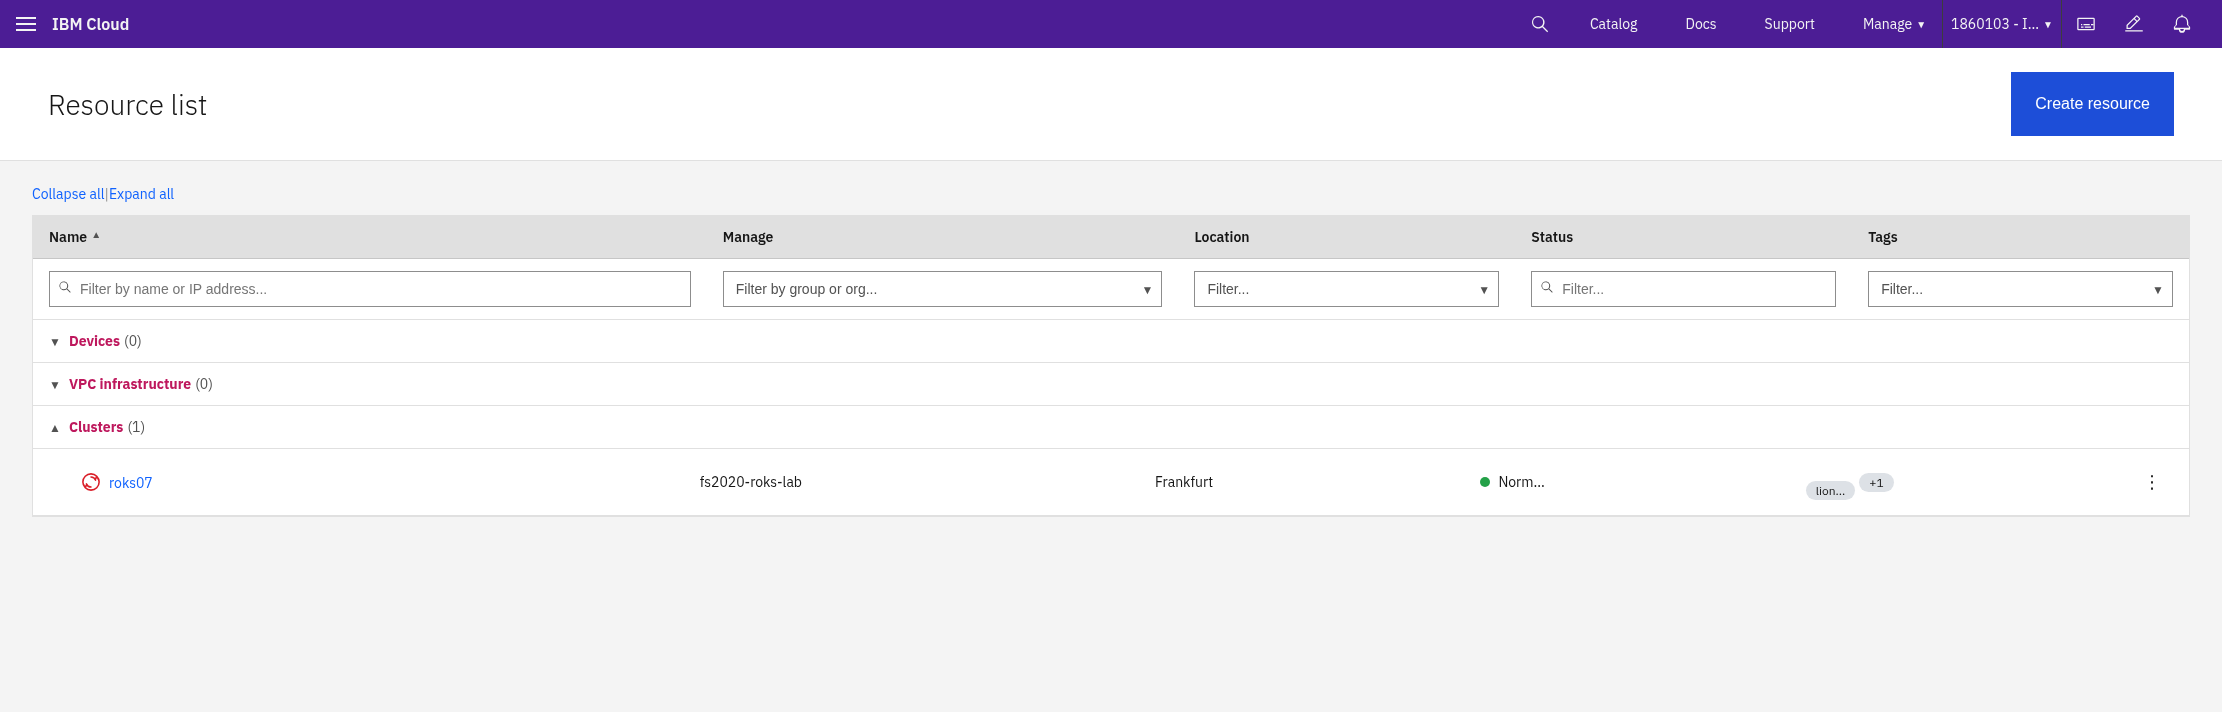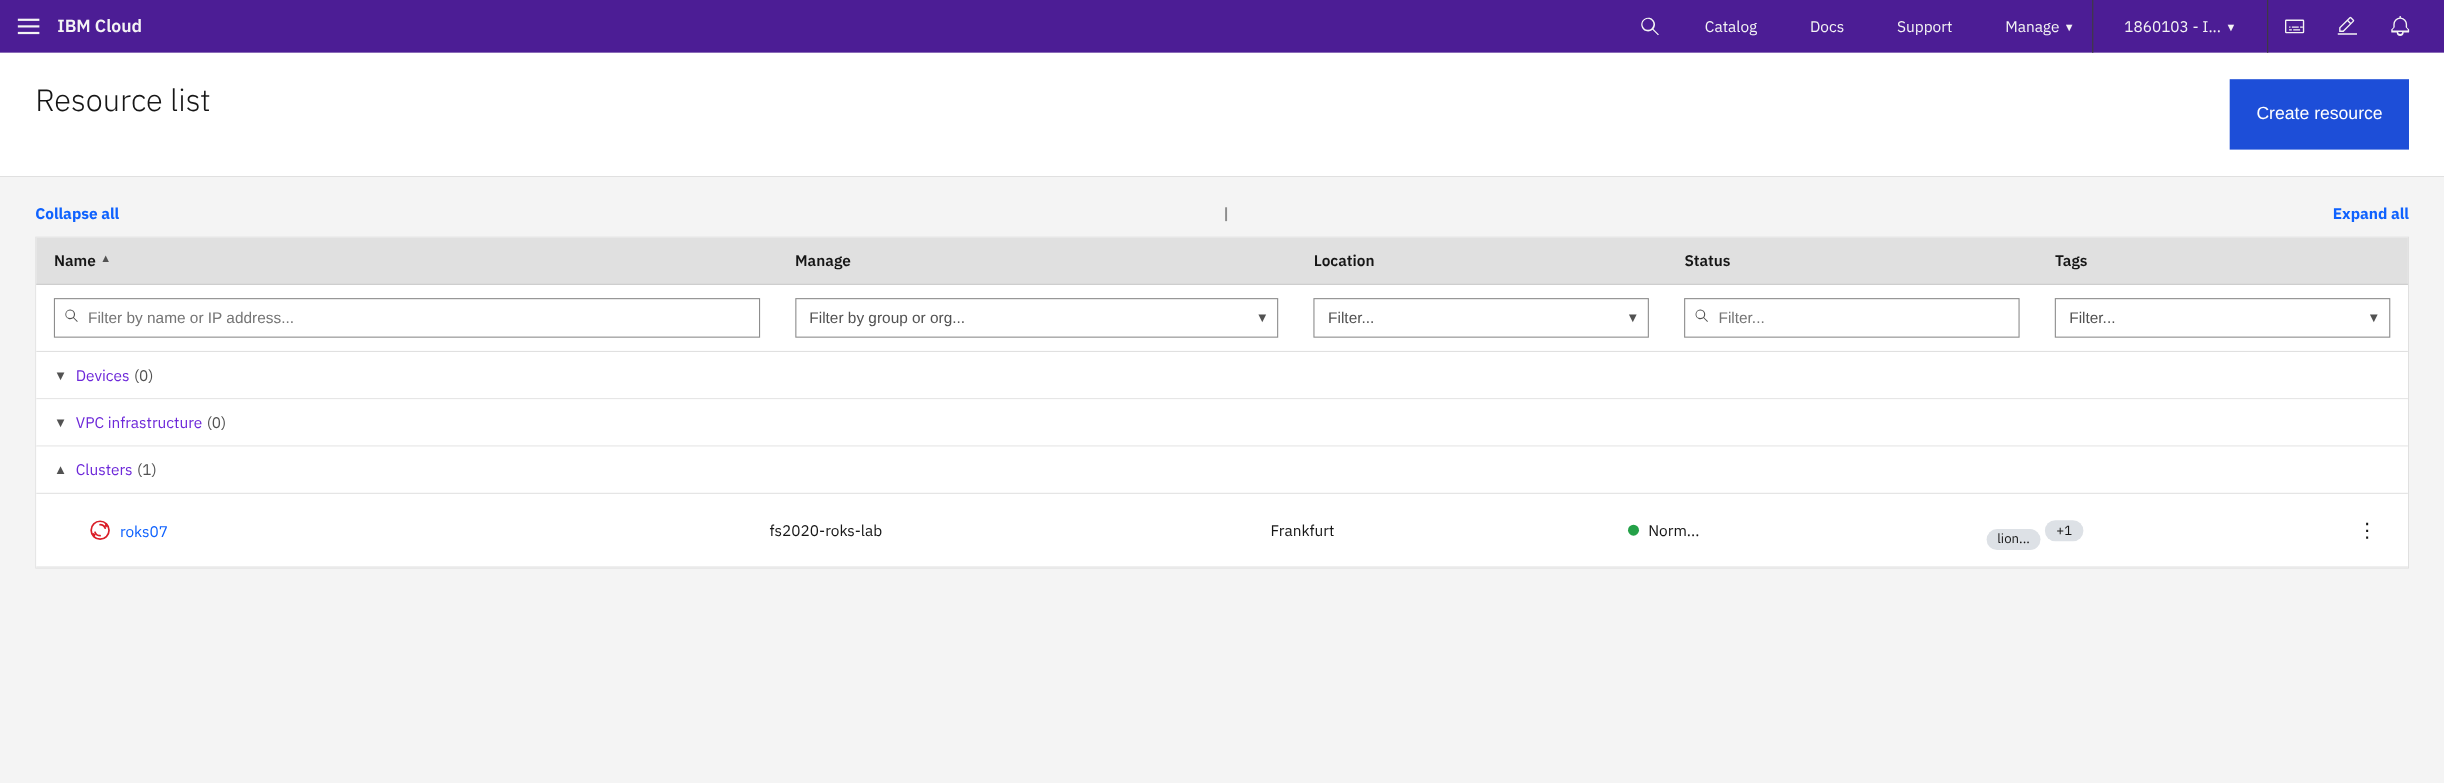--- a/index.html
+++ b/index.html
@@ -52,21 +52,21 @@
       cursor: pointer;
       font-size: 14px;
       white-space: nowrap;
     }
     .navbar-link .chevron {
       margin-left: 4px;
       font-size: 10px;
     }
     .navbar-account {
       color: #f4f4f4;
-      padding: 0 28px;
+      padding: 0 8px;
       height: 48px;
       display: flex;
       align-items: center;
       cursor: pointer;
       font-size: 14px;
       white-space: nowrap;
       border-left: 1px solid #3d3d3d;
     }
     .navbar-account .chevron { margin-left: 4px; font-size: 10px; }
     .navbar-icons {
@@ -82,22 +82,23 @@
       display: flex;
       align-items: center;
       justify-content: center;
       cursor: pointer;
       font-size: 16px;
     }
 
     
     .page-header {
       background: #fff;
-      padding: 24px 32px;
-      display: flex;
+      padding: 24px 48px;
+      display: flex;
+      align-items: center;
       justify-content: space-between;
       border-bottom: 1px solid #e0e0e0;
     }
     .page-title {
       font-size: 28px;
       font-weight: 300;
       color: #161616;
     }
     .create-resource-btn {
       background: #1d4ed8;
@@ -114,25 +115,24 @@
 
     
     .content-area {
       background: #f4f4f4;
       padding: 16px 32px;
     }
 
     
     .collapse-expand-row {
       display: flex;
-      justify-content: space-between;
+      justify-content: flex-start;
       align-items: center;
       padding: 8px 0 12px 0;
       gap: 0;
-      font-weight: bold;
     }
     .collapse-expand-row a {
       color: #0f62fe;
       text-decoration: none;
       font-size: 14px;
       cursor: pointer;
     }
     .collapse-expand-divider {
       color: #8d8d8d;
       font-size: 14px;
@@ -239,22 +239,22 @@
       background: #fff;
       cursor: pointer;
     }
     .group-chevron {
       margin-right: 8px;
       font-size: 12px;
       color: #525252;
     }
     .group-name {
       font-size: 14px;
-      font-weight: 400;
-      color: #6d28d9;
+      font-weight: 700;
+      color: #be185d;
     }
     .group-count {
       font-size: 14px;
       color: #525252;
       margin-left: 4px;
     }
 
     
     .data-row {
       display: grid;

